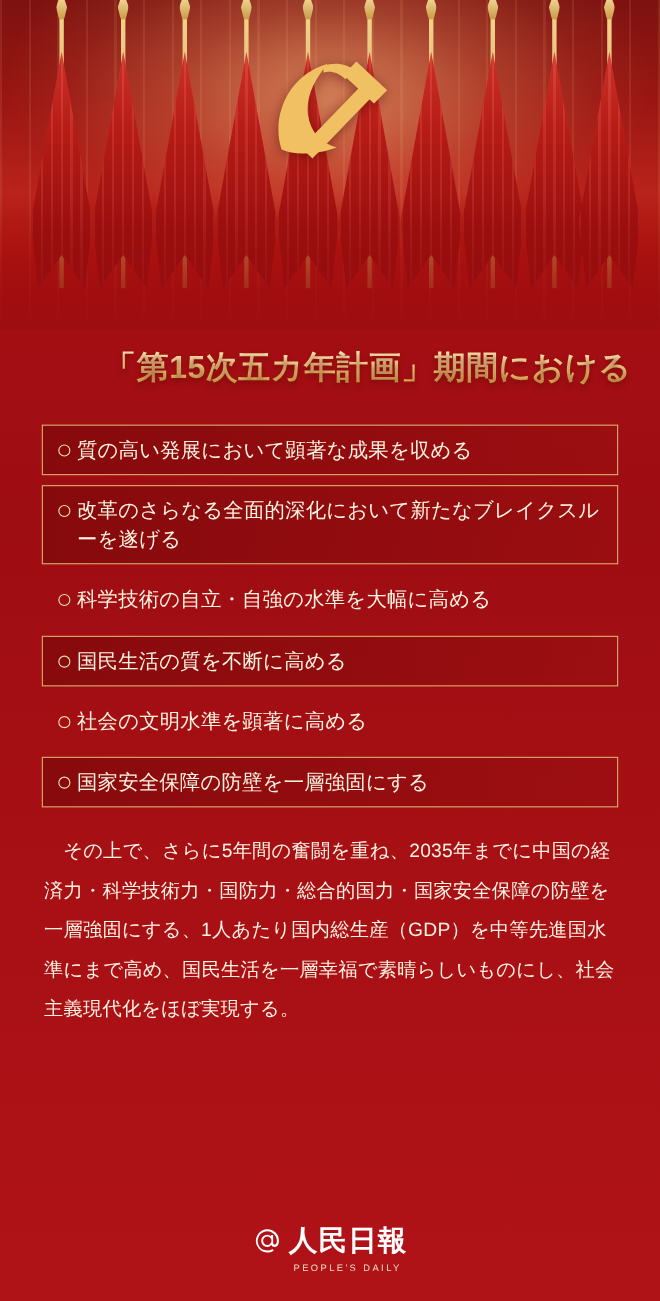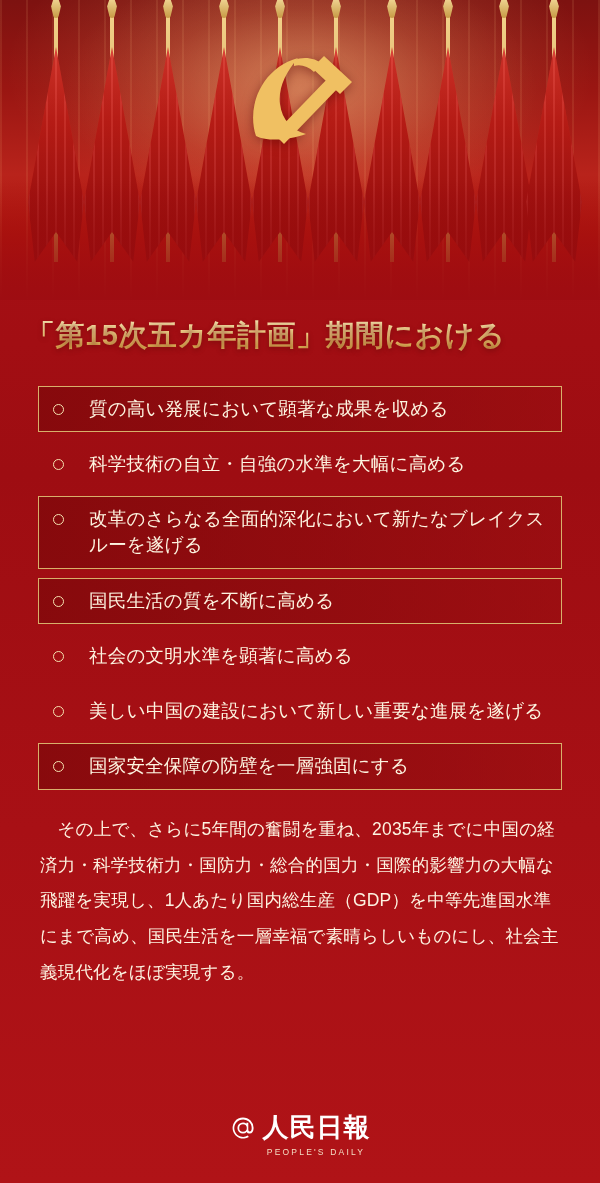--- a/index.html
+++ b/index.html
@@ -97,21 +97,21 @@
     width: 120px;
     height: 112px;
     color: #f0c062;
   }
   .emblem svg { display:block; width:100%; height:100%; filter: drop-shadow(0 2px 6px rgba(90,10,6,0.55)); }
 
   
   .title-block {
     position: relative;
     margin-top: 14px;
-    text-align: left;
+    text-align: right;
     padding: 0 26px;
   }
   .title-line {
     font-size: 29px;
     font-weight: bold;
     letter-spacing: 0.5px;
     line-height: 1.5;
     background: linear-gradient(180deg, #fff3c9 0%, #f6d98c 42%, #e0b254 75%, #f3dfa4 100%);
     -webkit-background-clip: text;
     background-clip: text;
@@ -119,21 +119,21 @@
     text-shadow: 0 2px 5px rgba(90,8,6,0.45);
   }
 
   
   .goals {
     margin: 28px 38px 0 38px;
   }
   .goal {
     display: flex;
     align-items: flex-start;
-    gap: 25px;
+    gap: 6px;
     padding: 9px 14px;
     margin-bottom: 9px;
     color: #fdf4e0;
     font-size: 18.5px;
     line-height: 1.42;
     letter-spacing: 0.2px;
   }
   .goal.boxed {
     border: 1px solid #d8b06a;
     background: linear-gradient(90deg, rgba(125,8,10,0.72) 0%, rgba(150,14,16,0.50) 100%);
@@ -266,47 +266,43 @@
 
   <div class="title-block">
     <div class="title-line">「第15次五カ年計画」期間における</div>
   </div>
 
   <div class="goals">
     <div class="goal boxed">
       <span class="bullet"></span>
       <span class="goal-text">質の高い発展において顕著な成果を収める</span>
     </div>
+    <div class="goal boxed">
+      <span class="bullet"></span>
+      <span class="goal-text">改革のさらなる全面的深化において新たなブレイクスルーを遂げる</span>
+    </div>
     <div class="goal plain">
       <span class="bullet"></span>
       <span class="goal-text">科学技術の自立・自強の水準を大幅に高める</span>
     </div>
     <div class="goal boxed">
       <span class="bullet"></span>
-      <span class="goal-text">改革のさらなる全面的深化において新たなブレイクスルーを遂げる</span>
+      <span class="goal-text">国民生活の質を不断に高める</span>
+    </div>
+    <div class="goal plain">
+      <span class="bullet"></span>
+      <span class="goal-text">社会の文明水準を顕著に高める</span>
     </div>
     <div class="goal boxed">
       <span class="bullet"></span>
-      <span class="goal-text">国民生活の質を不断に高める</span>
-    </div>
-    <div class="goal plain">
-      <span class="bullet"></span>
-      <span class="goal-text">社会の文明水準を顕著に高める</span>
-    </div>
-    <div class="goal plain">
-      <span class="bullet"></span>
-      <span class="goal-text">美しい中国の建設において新しい重要な進展を遂げる</span>
-    </div>
-    <div class="goal boxed">
-      <span class="bullet"></span>
       <span class="goal-text">国家安全保障の防壁を一層強固にする</span>
     </div>
   </div>
 
-  <div class="para">その上で、さらに5年間の奮闘を重ね、2035年までに中国の経済力・科学技術力・国防力・総合的国力・国際的影響力の大幅な飛躍を実現し、1人あたり国内総生産（GDP）を中等先進国水準にまで高め、国民生活を一層幸福で素晴らしいものにし、社会主義現代化をほぼ実現する。</div>
+  <div class="para">その上で、さらに5年間の奮闘を重ね、2035年までに中国の経済力・科学技術力・国防力・総合的国力・国家安全保障の防壁を一層強固にする、1人あたり国内総生産（GDP）を中等先進国水準にまで高め、国民生活を一層幸福で素晴らしいものにし、社会主義現代化をほぼ実現する。</div>
 
   <div class="footer">
     <div class="logo-row">
       <span class="at-mark">
         <svg viewBox="0 0 26 26" aria-hidden="true">
           <path d="M13 2.4A10.6 10.6 0 1 0 18.8 22l-1-1.6A8.7 8.7 0 1 1 21.7 13c0 2.1-.6 3.4-1.9 3.4-1 0-1.5-.7-1.5-1.9V7.7h-1.9v1.1A4.6 4.6 0 0 0 13 7.4a5.6 5.6 0 1 0 0 11.2 4.8 4.8 0 0 0 3.7-1.7 3 3 0 0 0 2.9 1.7c2.6 0 4-2.2 4-5.6A10.6 10.6 0 0 0 13 2.4Zm0 14.4a3.8 3.8 0 1 1 0-7.6 3.8 3.8 0 0 1 0 7.6Z" fill="currentColor"></path>
         </svg>
       </span>
       <span class="logo-cn">人民日報</span>
     </div>

